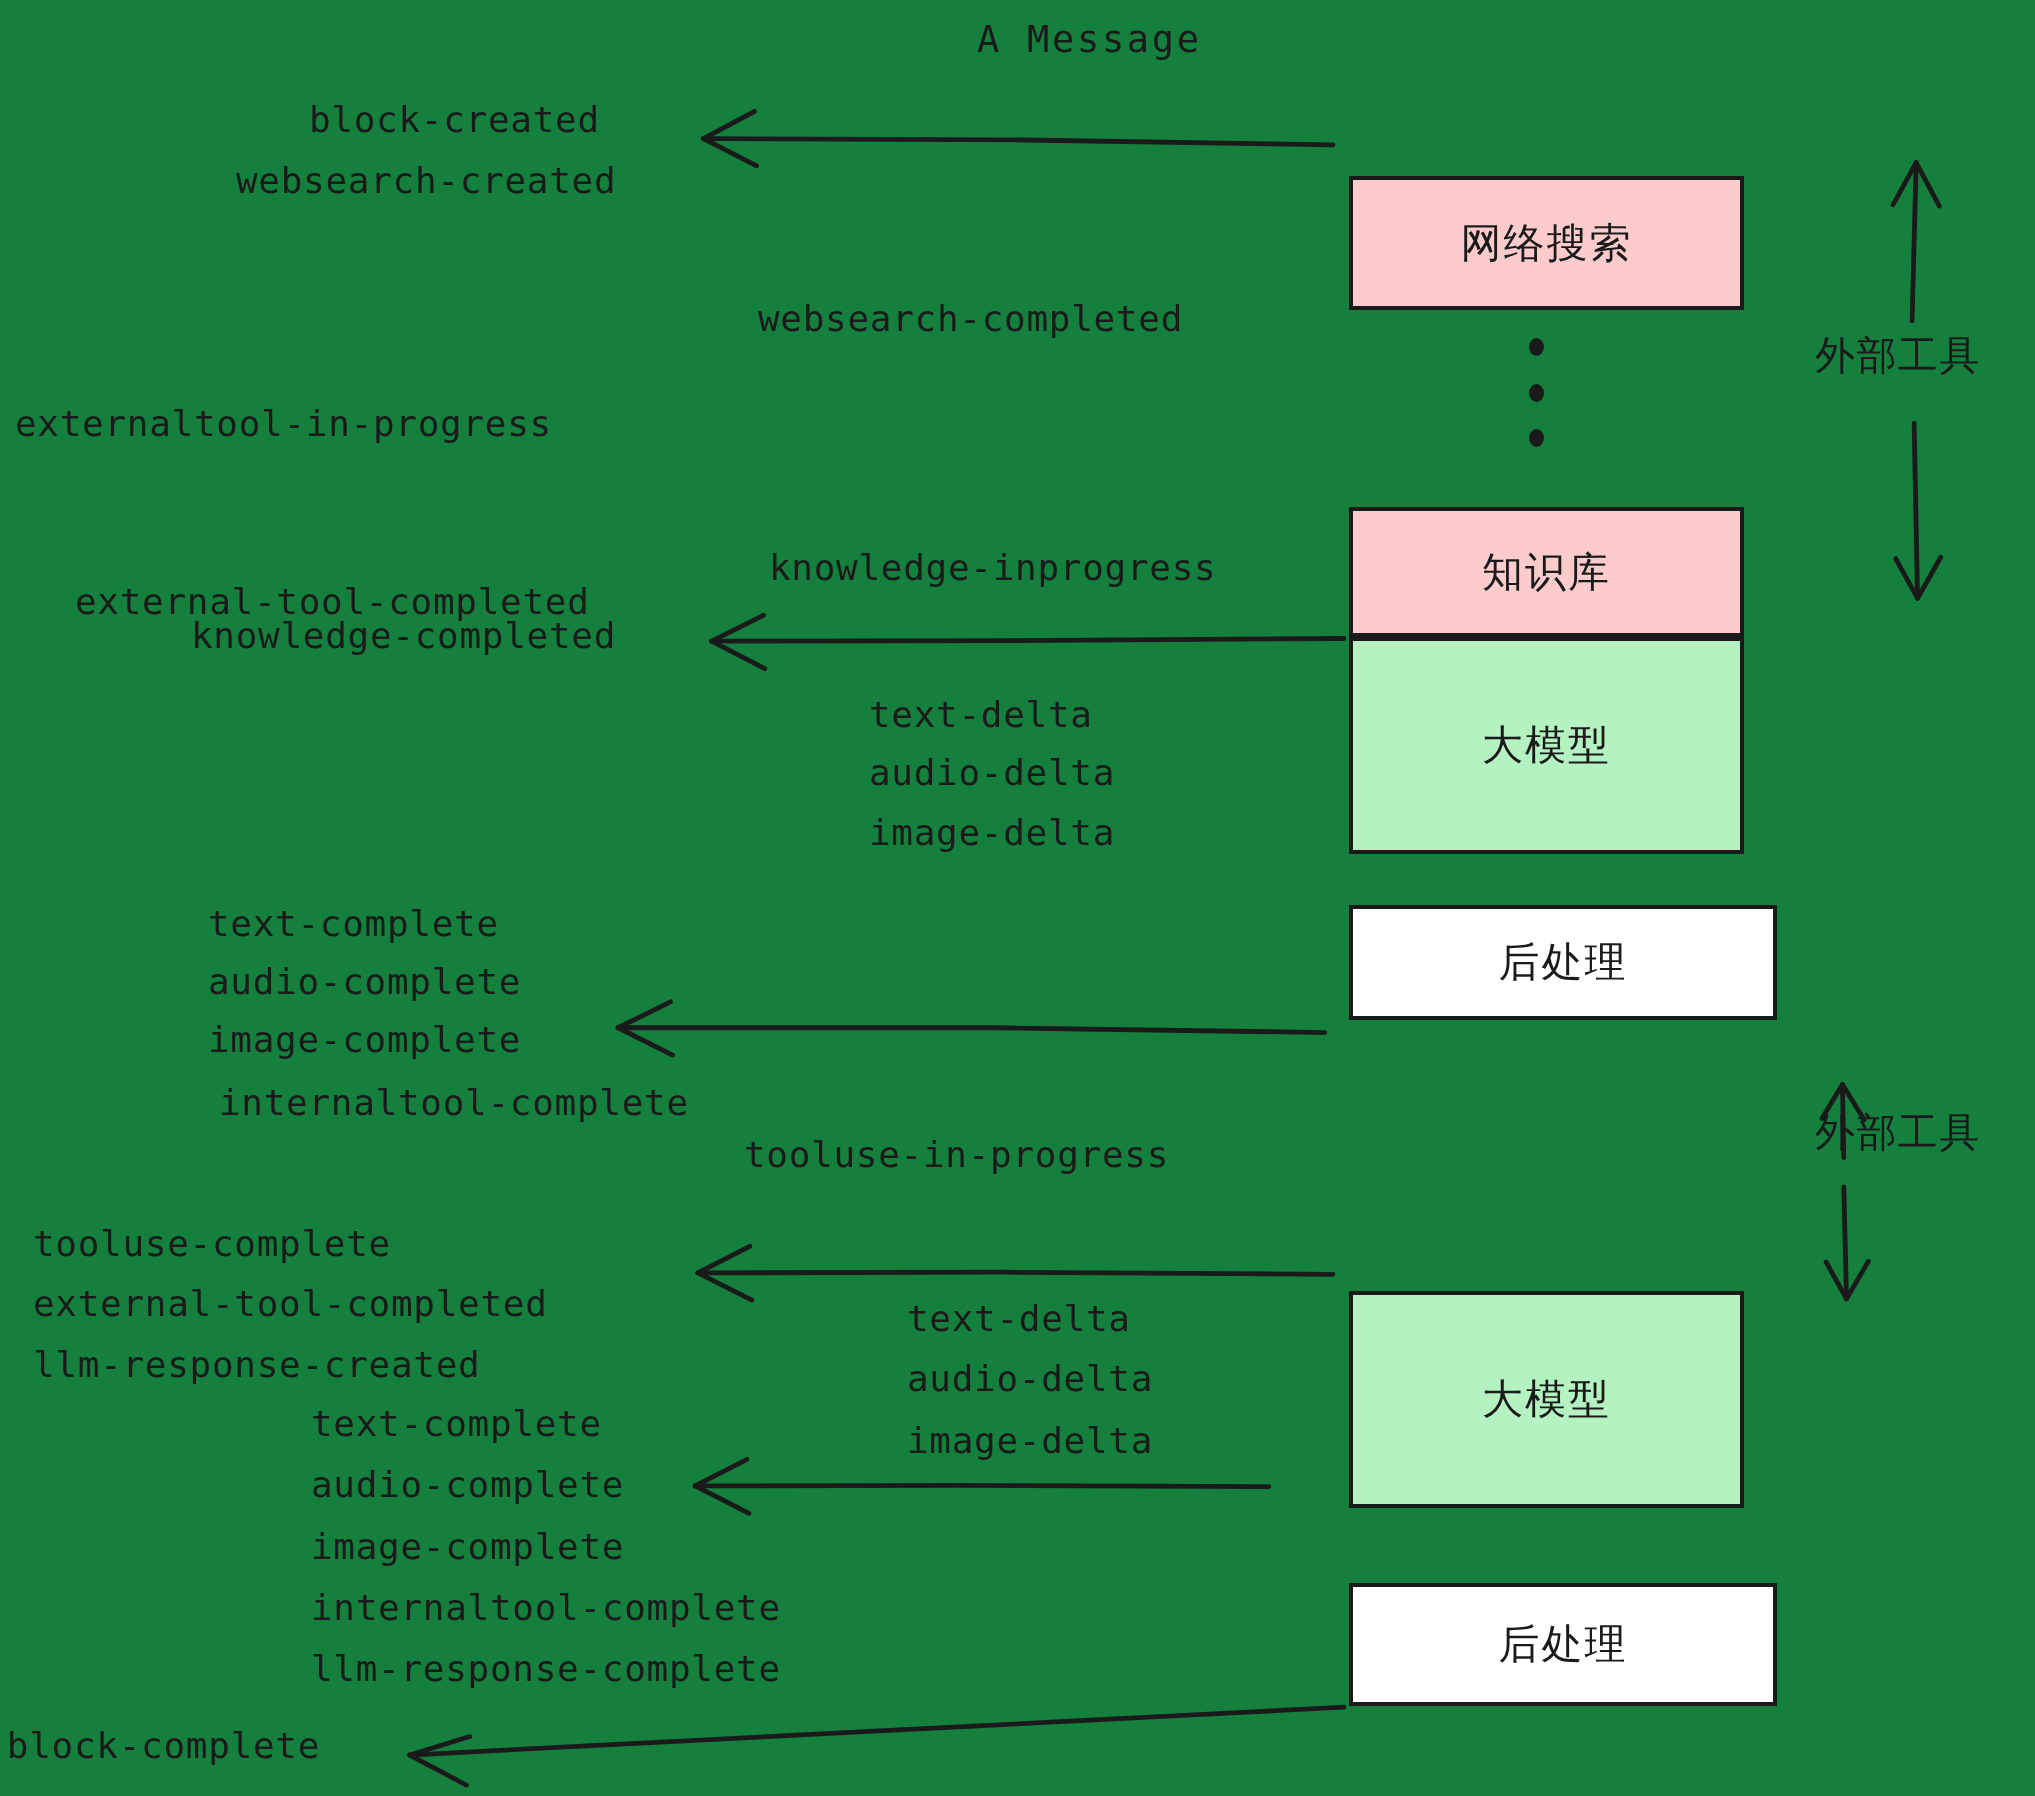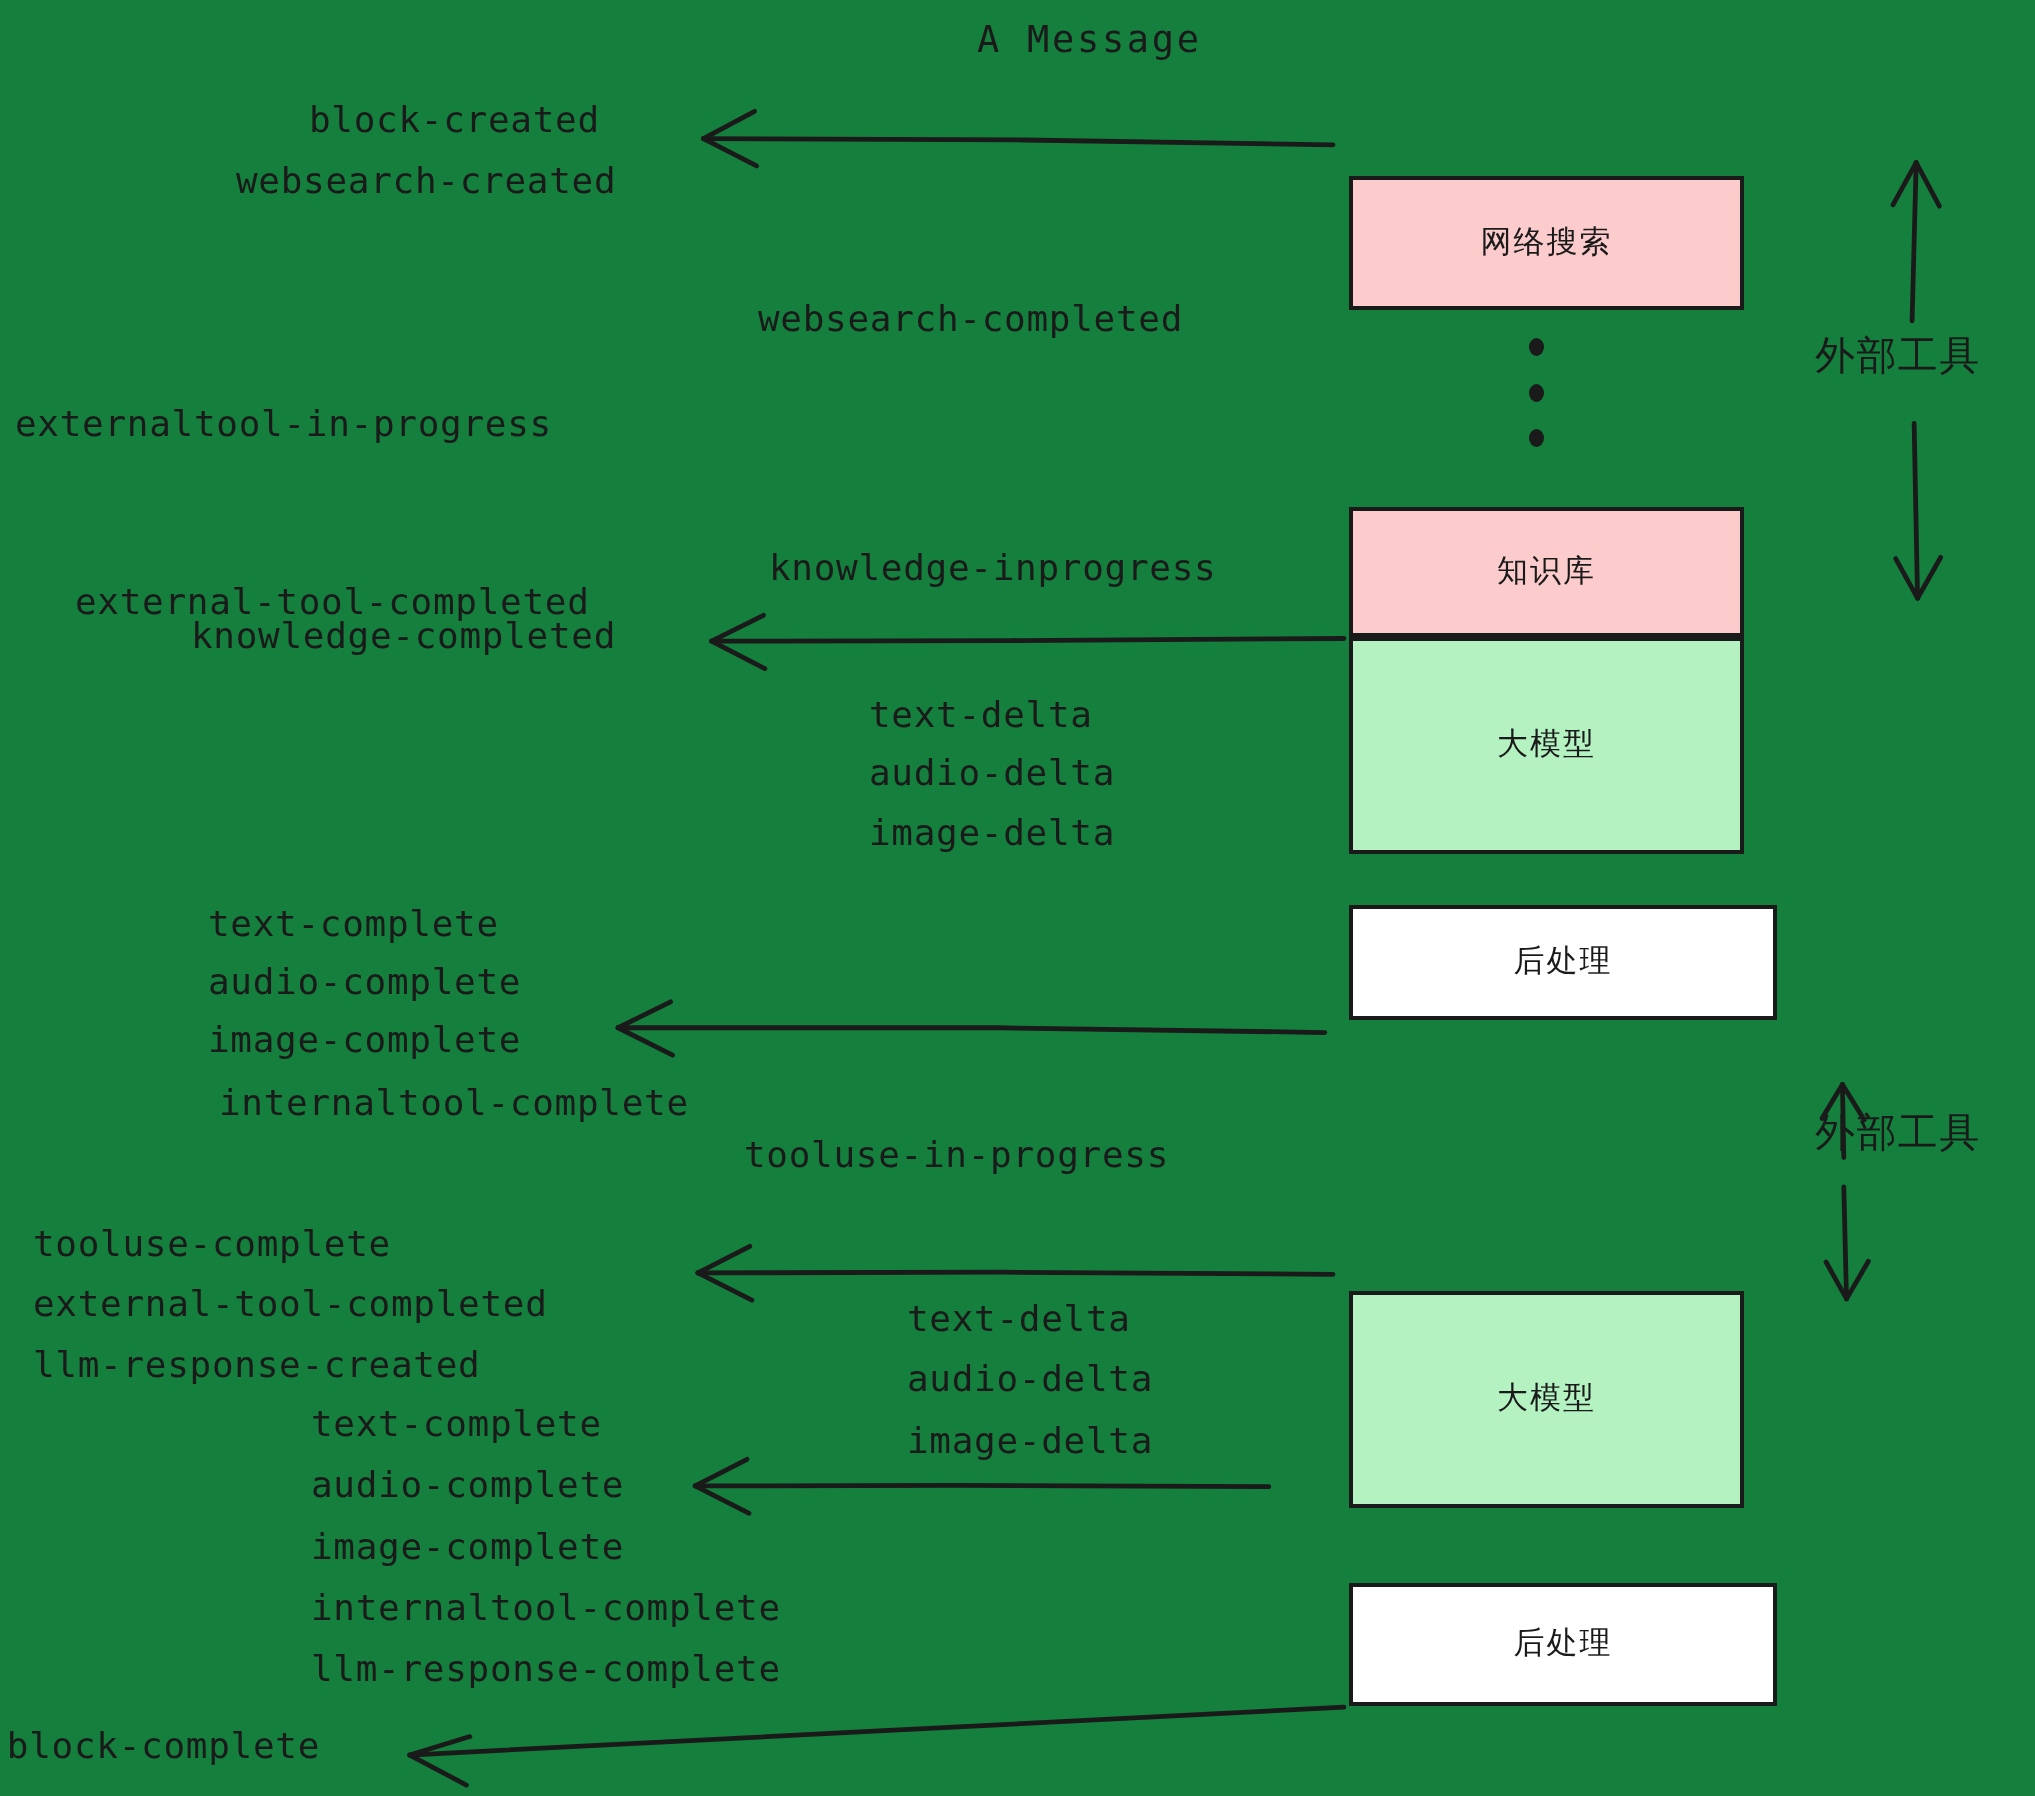--- a/index.html
+++ b/index.html
@@ -36,22 +36,22 @@
   .box {
     position: absolute;
     border: 4.1px solid #1a1a1a;
     box-sizing: border-box;
     display: flex;
     align-items: center;
     justify-content: center;
     color: #1a1a1a;
   }
   .box .boxtxt {
-    font-family: Liberation Mono, monospace;
-    font-size: 31px;
+    font-family: Liberation Serif, serif;
+    font-size: 41px;
     letter-spacing: 2px;
     line-height: 1;
   }
   .box.mcp .boxtxt {
     font-family: "DejaVu Sans Mono", monospace;
     font-size: 36px;
     letter-spacing: 1.4px;
   }
   .dots {
     position: absolute;

